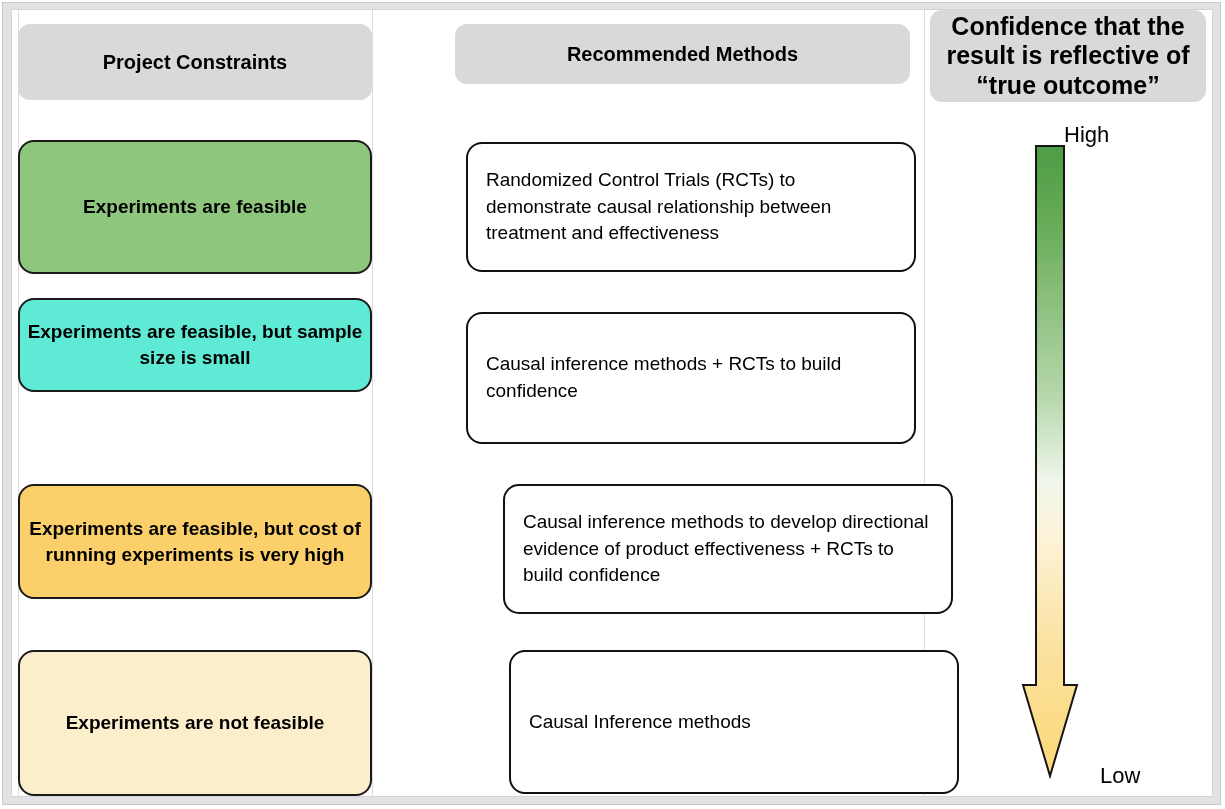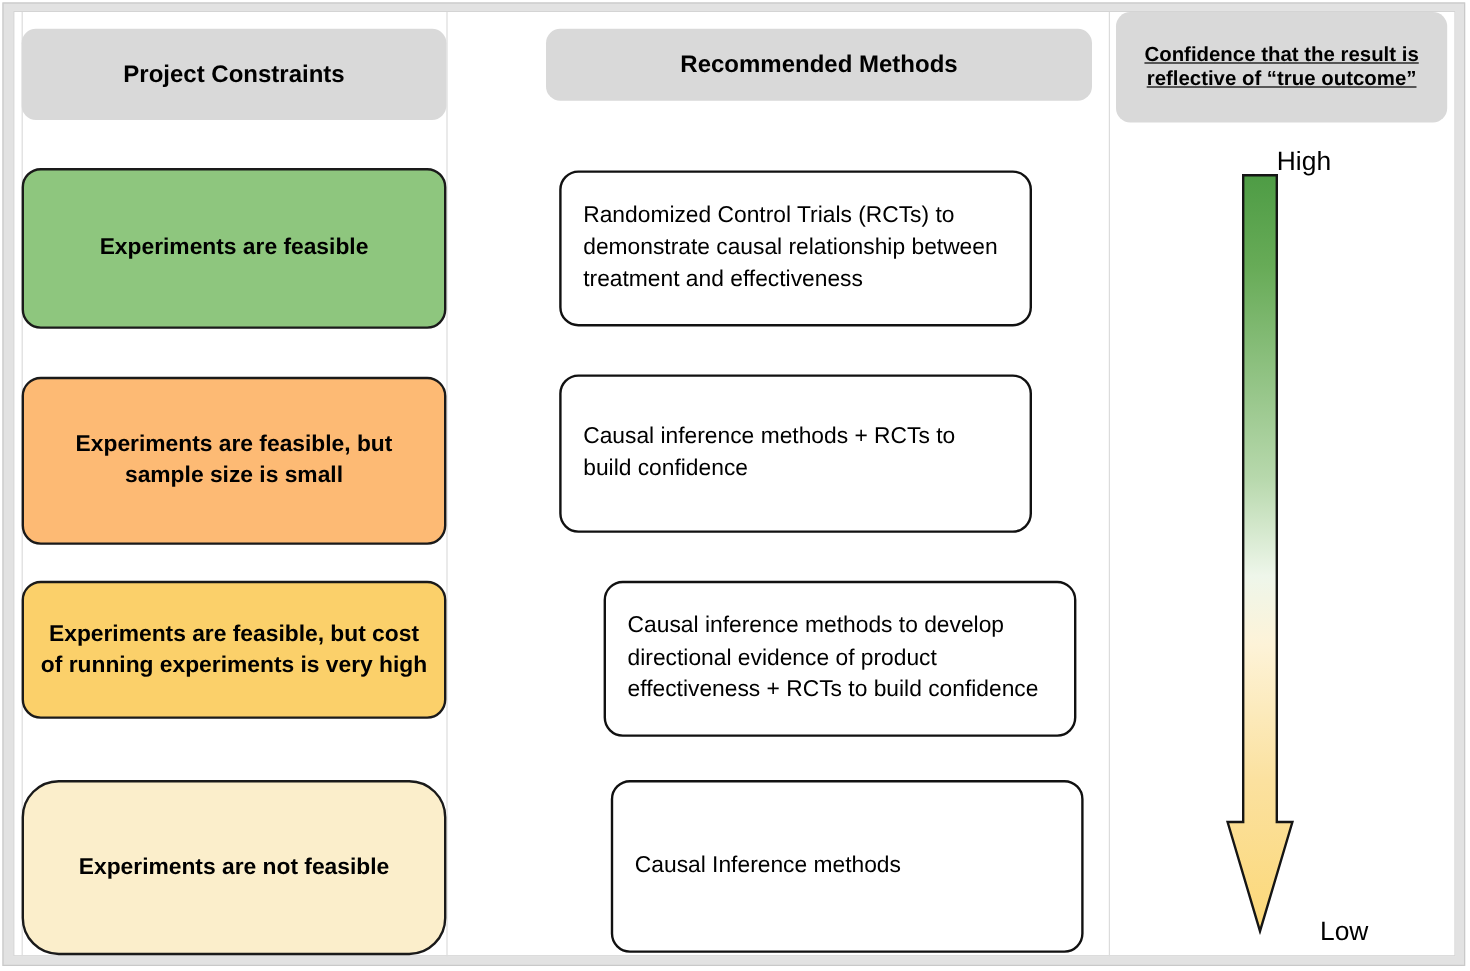--- a/index.html
+++ b/index.html
@@ -61,50 +61,50 @@
     display: flex;
     align-items: center;
     justify-content: center;
     text-align: center;
     font-weight: bold;
     color: #000000;
     box-sizing: border-box;
   }
   .hdr-1 { left: 18px;  top: 24px; width: 354px; height: 76px; font-size: 20px; }
   .hdr-2 { left: 455px; top: 24px; width: 455px; height: 60px; font-size: 20px; }
-  .hdr-3 { left: 930px; top: 10px; width: 276px; height: 92px; font-size: 17px; line-height: 1.18; padding: 0 6px; text-decoration: underline; }
+  .hdr-3 { left: 930px; top: 10px; width: 276px; height: 92px; font-size: 25px; line-height: 1.18; padding: 0 6px; }
 
   
   .constraint {
     position: absolute;
     left: 18px;
     width: 354px;
     border: 2px solid #1a1a1a;
     border-radius: 16px;
     box-sizing: border-box;
     display: flex;
     align-items: center;
     justify-content: center;
     text-align: center;
     font-weight: bold;
     font-size: 19px;
     line-height: 1.35;
     color: #000000;
-    padding: 0 14px;
+    padding: 0 2px;
   }
   .c-1 { top: 140px; height: 134px; background: #8ec67e; }
-  .c-2 { top: 314px; height: 140px; background: #fdba74; }
+  .c-2 { top: 298px; height: 94px; background: #5eead4; }
   .c-3 { top: 484px; height: 115px; background: #fbd06a; }
-  .c-4 { top: 650px; height: 146px; background: #fbeecb; border-radius: 31px; }
+  .c-4 { top: 650px; height: 146px; background: #fbeecb; }
 
   
   .method {
     position: absolute;
     left: 466px;
-    width: 394px;
+    width: 450px;
     border: 2px solid #111111;
     border-radius: 16px;
     background: #ffffff;
     box-sizing: border-box;
     display: flex;
     align-items: center;
     font-size: 19px;
     line-height: 1.42;
     color: #000000;
     padding: 0 18px;

